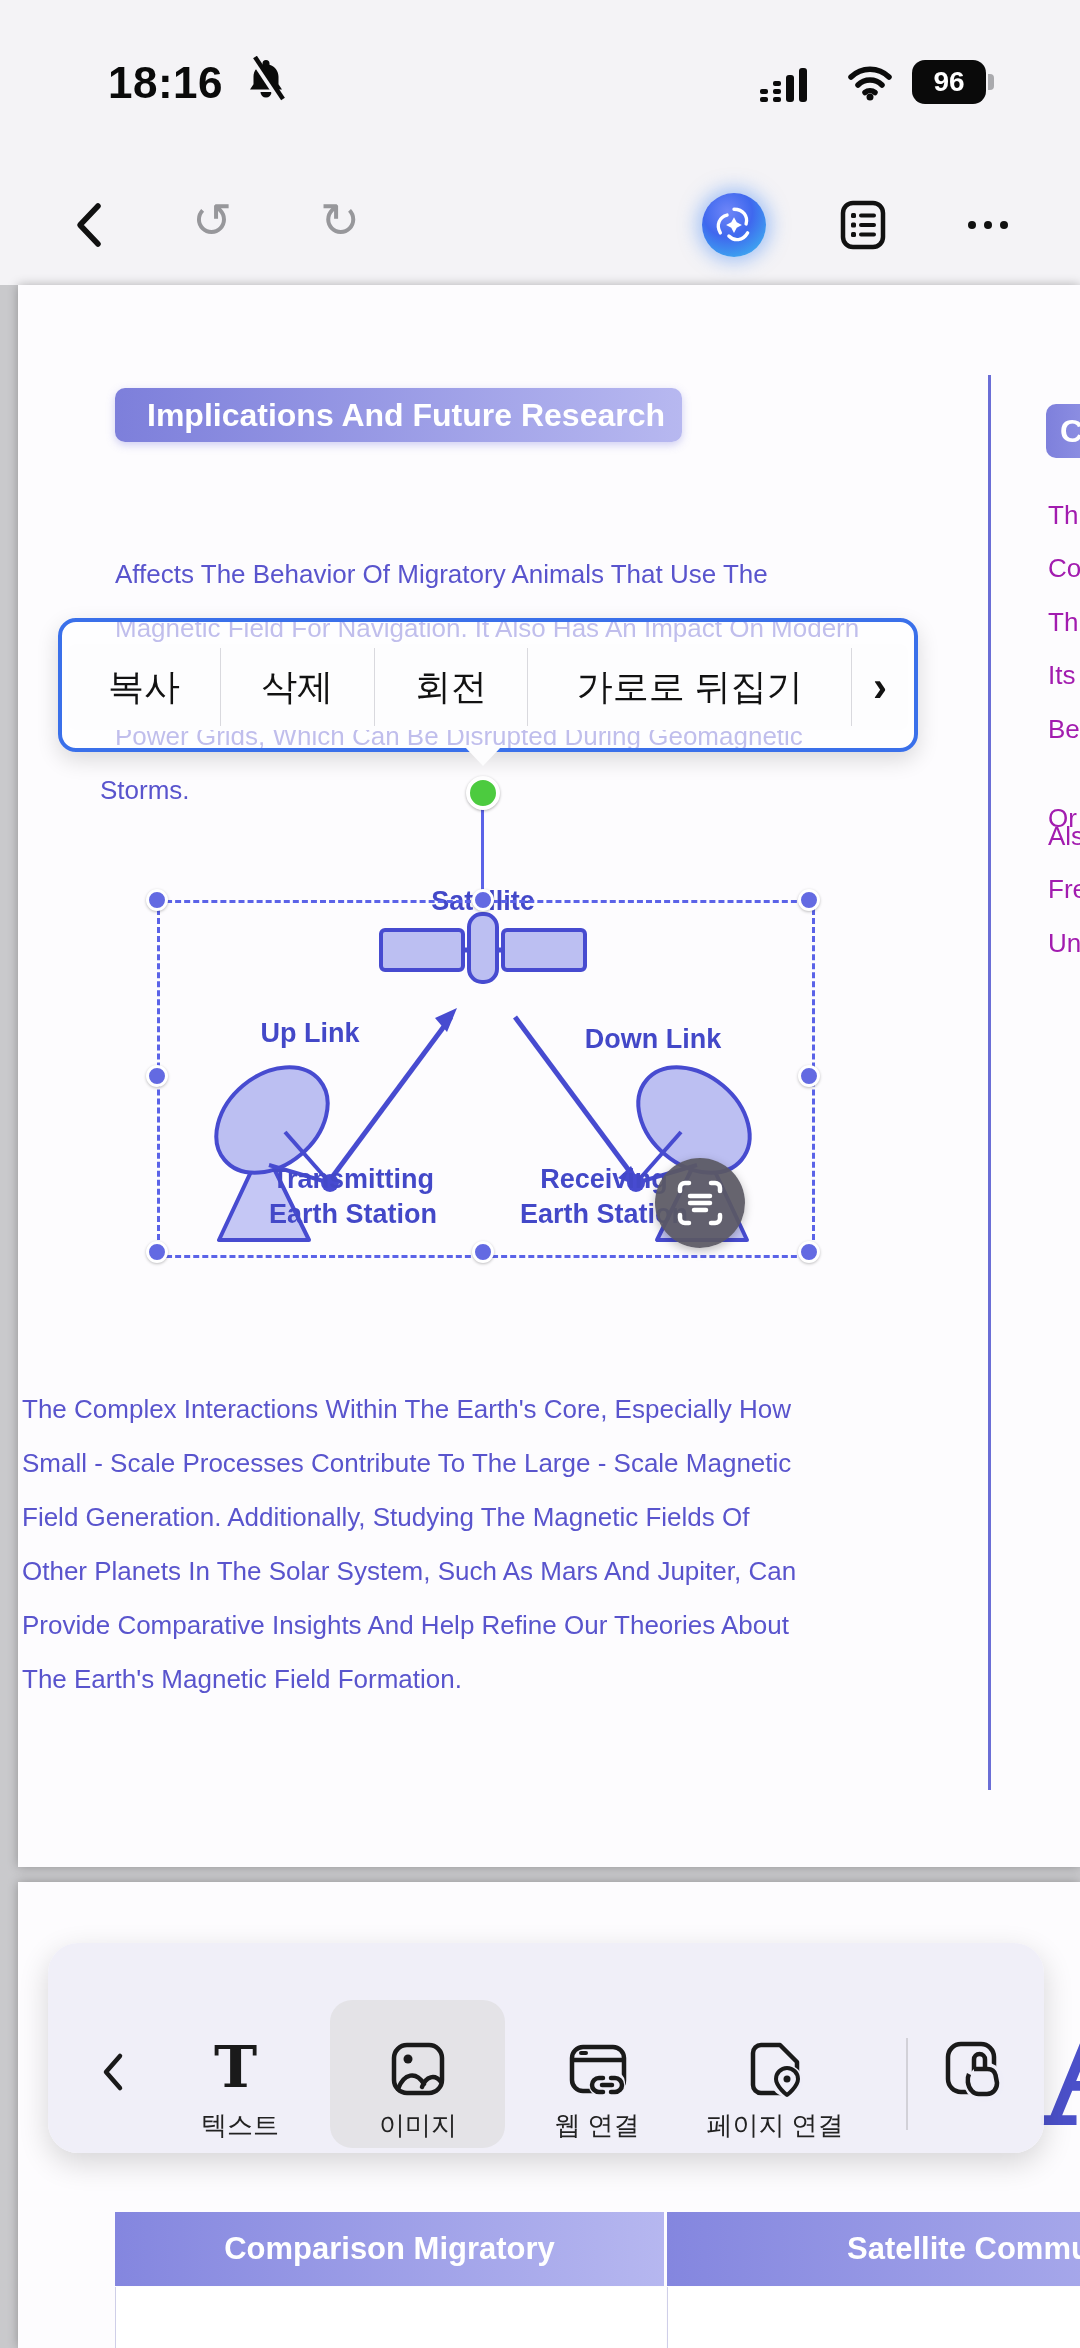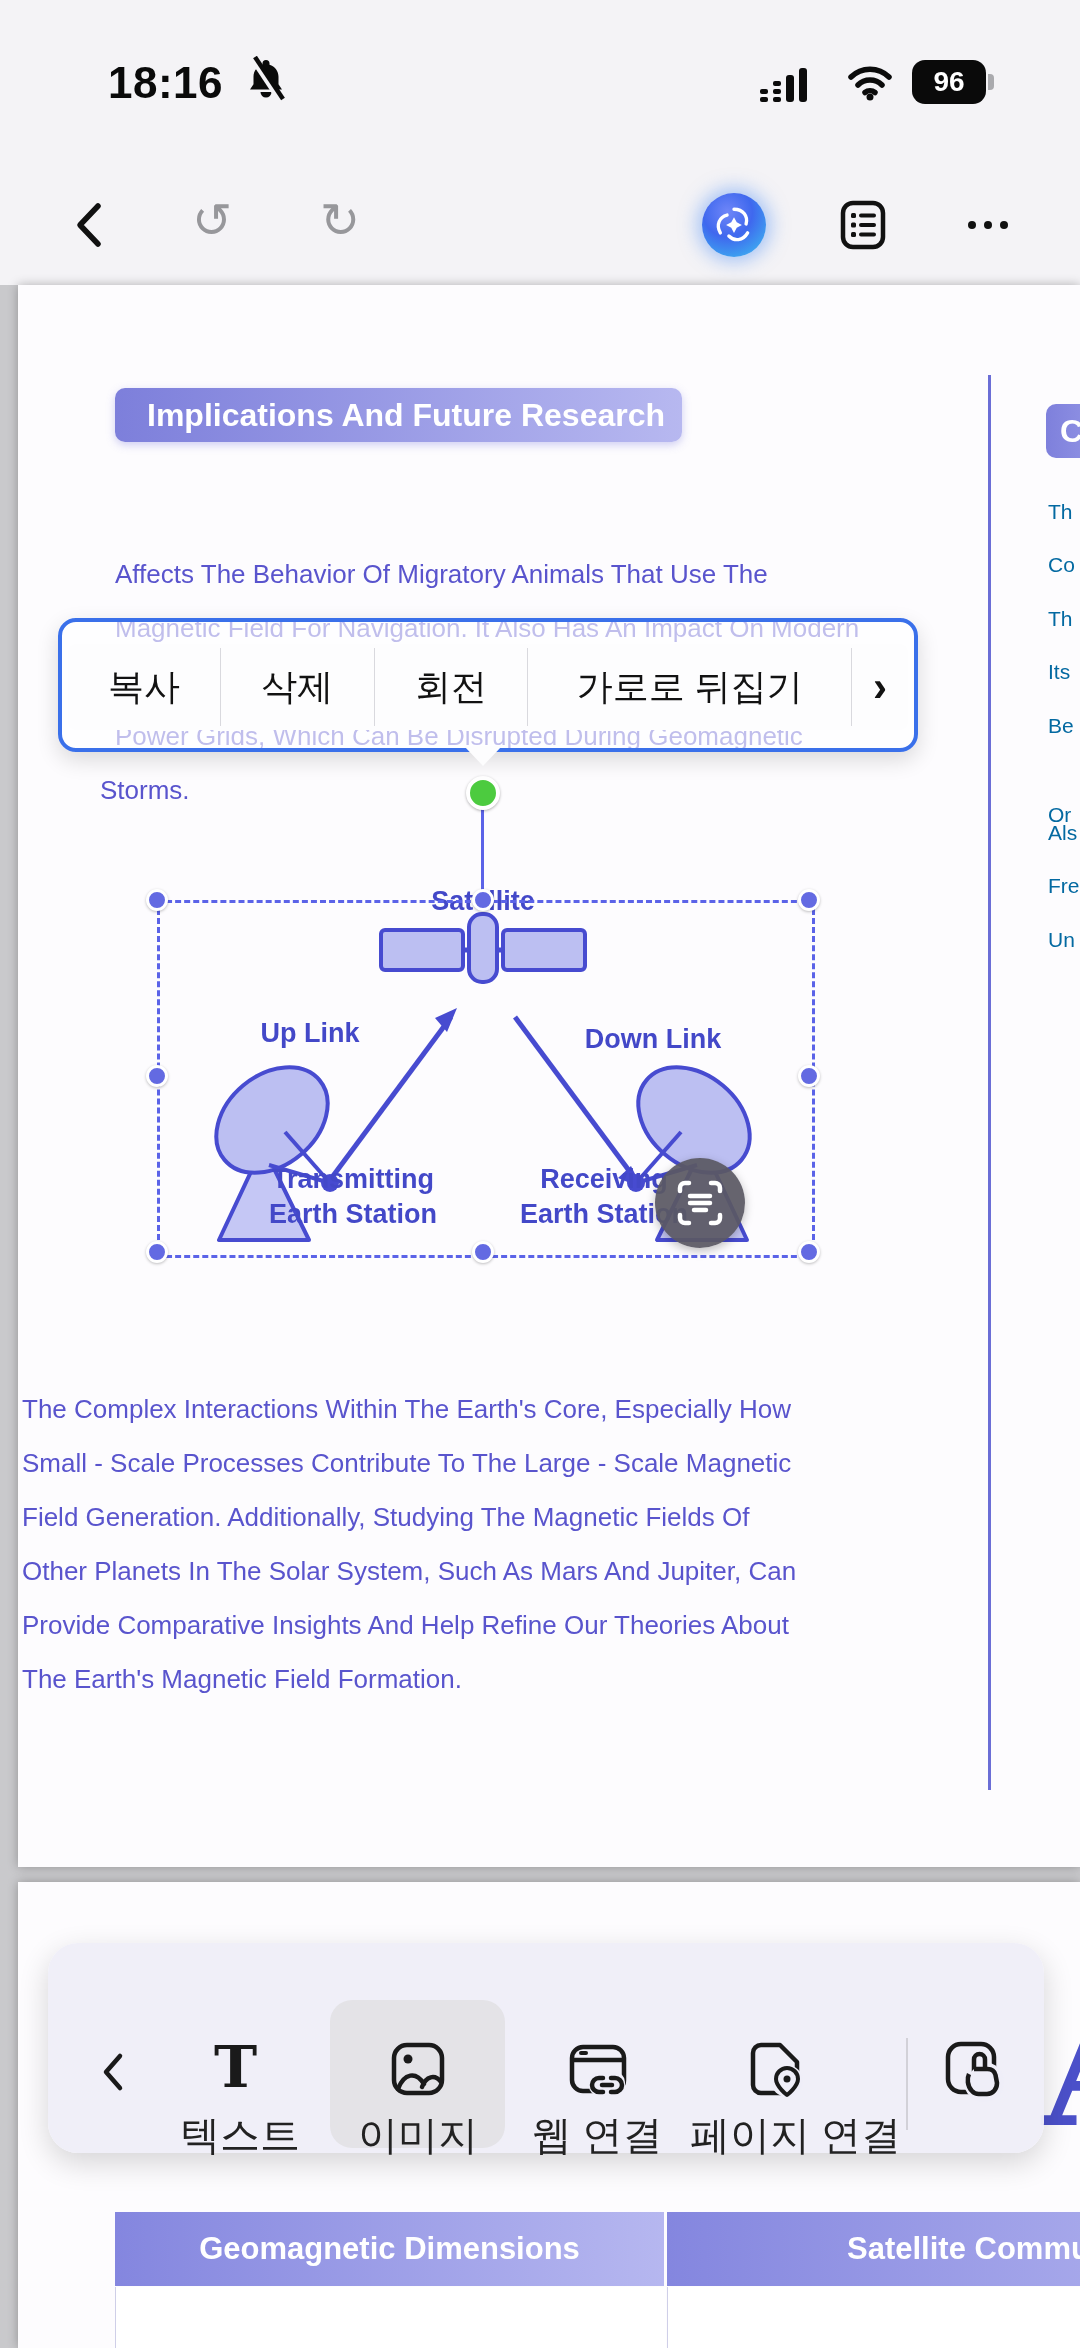--- a/index.html
+++ b/index.html
@@ -7,21 +7,21 @@
           font-family:"Liberation Sans","DejaVu Sans",sans-serif;}
   .abs{position:absolute;}
   
   .doc-bg{left:0;top:285px;width:1080px;height:2063px;background:#c9c9cc;}
   .page{background:#fdfcfe;box-shadow:0 0 10px rgba(0,0,0,.28);}
   
   .banner{border-radius:10px;background:linear-gradient(90deg,#7d7fdb,#b7b8f0);
           color:#fff;font-weight:bold;font-size:32px;line-height:54px;padding-left:32px;
           box-shadow:0 3px 8px rgba(120,120,220,.35);}
   .docline{color:#5954cd;font-size:26px;white-space:nowrap;}
-  .fragline{color:#0369a1;font-size:21px;white-space:nowrap;}
+  .fragline{color:#a21caf;font-size:26px;white-space:nowrap;}
   
   .sel-rect{border:3px dashed #5b63e8;border-radius:2px;}
   .handle{width:22px;height:22px;border-radius:50%;background:#636ae2;border:3px solid #fff;
           box-shadow:0 1px 3px rgba(0,0,0,.25);box-sizing:border-box;}
   .green-knob{width:26px;height:26px;border-radius:50%;background:#4ccb3f;border:4px solid #fff;
           box-shadow:0 1px 3px rgba(0,0,0,.3);box-sizing:content-box;}
   .stem{width:3px;background:#5b63e8;}
   
   .ctx-menu{border:4px solid #3a70ea;border-radius:18px;background:rgba(255,255,255,.62);
             box-shadow:0 8px 22px rgba(0,0,0,.14);box-sizing:border-box;}
@@ -39,21 +39,21 @@
   .badge-c{background:linear-gradient(90deg,#7e80dc,#9a9ce8);border-radius:10px 0 0 10px;
            color:#fff;font-weight:bold;font-size:32px;line-height:54px;padding-left:14px;}
   
   .th-cell{background:linear-gradient(90deg,#8486df,#b6b7f0);color:#fff;font-weight:bold;
            font-size:31px;line-height:74px;text-align:center;}
   .tb-cell{background:#fff;border-left:1px solid #cfcfe8;box-sizing:border-box;}
   .bigA{font-family:"DejaVu Serif","Liberation Serif",serif;font-weight:bold;color:#4b50c9;
         font-size:165px;line-height:1;}
   
   .sheet{background:rgba(239,238,248,.97);border-radius:30px;box-shadow:0 10px 30px rgba(0,0,0,.16);}
-  .sheet-label{font-size:40px;color:#222;text-align:center;white-space:nowrap;}
+  .sheet-label{font-size:26px;color:#222;text-align:center;white-space:nowrap;}
   .sel-pill{background:#e4e3e7;border-radius:22px;}
   .t-glyph{font-family:"DejaVu Serif","Liberation Serif",serif;font-weight:bold;font-size:58px;
            color:#1a1a1a;line-height:58px;}
   .vdiv{width:2px;background:#d2d1d8;}
   
   .time{font-size:44px;font-weight:bold;color:#0a0a0a;letter-spacing:.5px;}
   .sig{display:flex;align-items:flex-end;gap:5px;}
   .sig .dotcol{display:flex;flex-direction:column;gap:3px;align-items:center;}
   .sig .dot{width:8px;height:5px;border-radius:2px;background:#0b0b0b;}
   .sig .bar{width:8px;border-radius:3px;background:#0b0b0b;}
@@ -172,21 +172,21 @@
 
   <div class="abs docline" style="left:22px;top:1394px;">The Complex Interactions Within The Earth's Core, Especially How</div>
   <div class="abs docline" style="left:22px;top:1448px;">Small - Scale Processes Contribute To The Large - Scale Magnetic</div>
   <div class="abs docline" style="left:22px;top:1502px;">Field Generation. Additionally, Studying The Magnetic Fields Of</div>
   <div class="abs docline" style="left:22px;top:1556px;">Other Planets In The Solar System, Such As Mars And Jupiter, Can</div>
   <div class="abs docline" style="left:22px;top:1610px;">Provide Comparative Insights And Help Refine Our Theories About</div>
   <div class="abs docline" style="left:22px;top:1664px;">The Earth's Magnetic Field Formation.</div>
 
   <div class="abs bigA" style="left:1042px;top:1985px;">A</div>
   <div class="abs th-cell" style="left:115px;top:2212px;width:549px;height:74px;">
-    <span>Geomagnetic Dimensions</span>
+    <span>Comparison Migratory</span>
   </div>
   <div class="abs th-cell" style="left:667px;top:2212px;width:620px;height:74px;text-align:left;padding-left:180px;box-sizing:border-box;">
     <span>Satellite Commu</span>
   </div>
   <div class="abs tb-cell" style="left:115px;top:2287px;width:551px;height:61px;"></div>
   <div class="abs tb-cell" style="left:667px;top:2287px;width:413px;height:61px;"></div>
 
   <div class="abs ctx-menu" style="left:58px;top:618px;width:860px;height:134px;">
     <div class="ctx-row">
       <div class="ctx-item" style="flex:154 0 0;">

